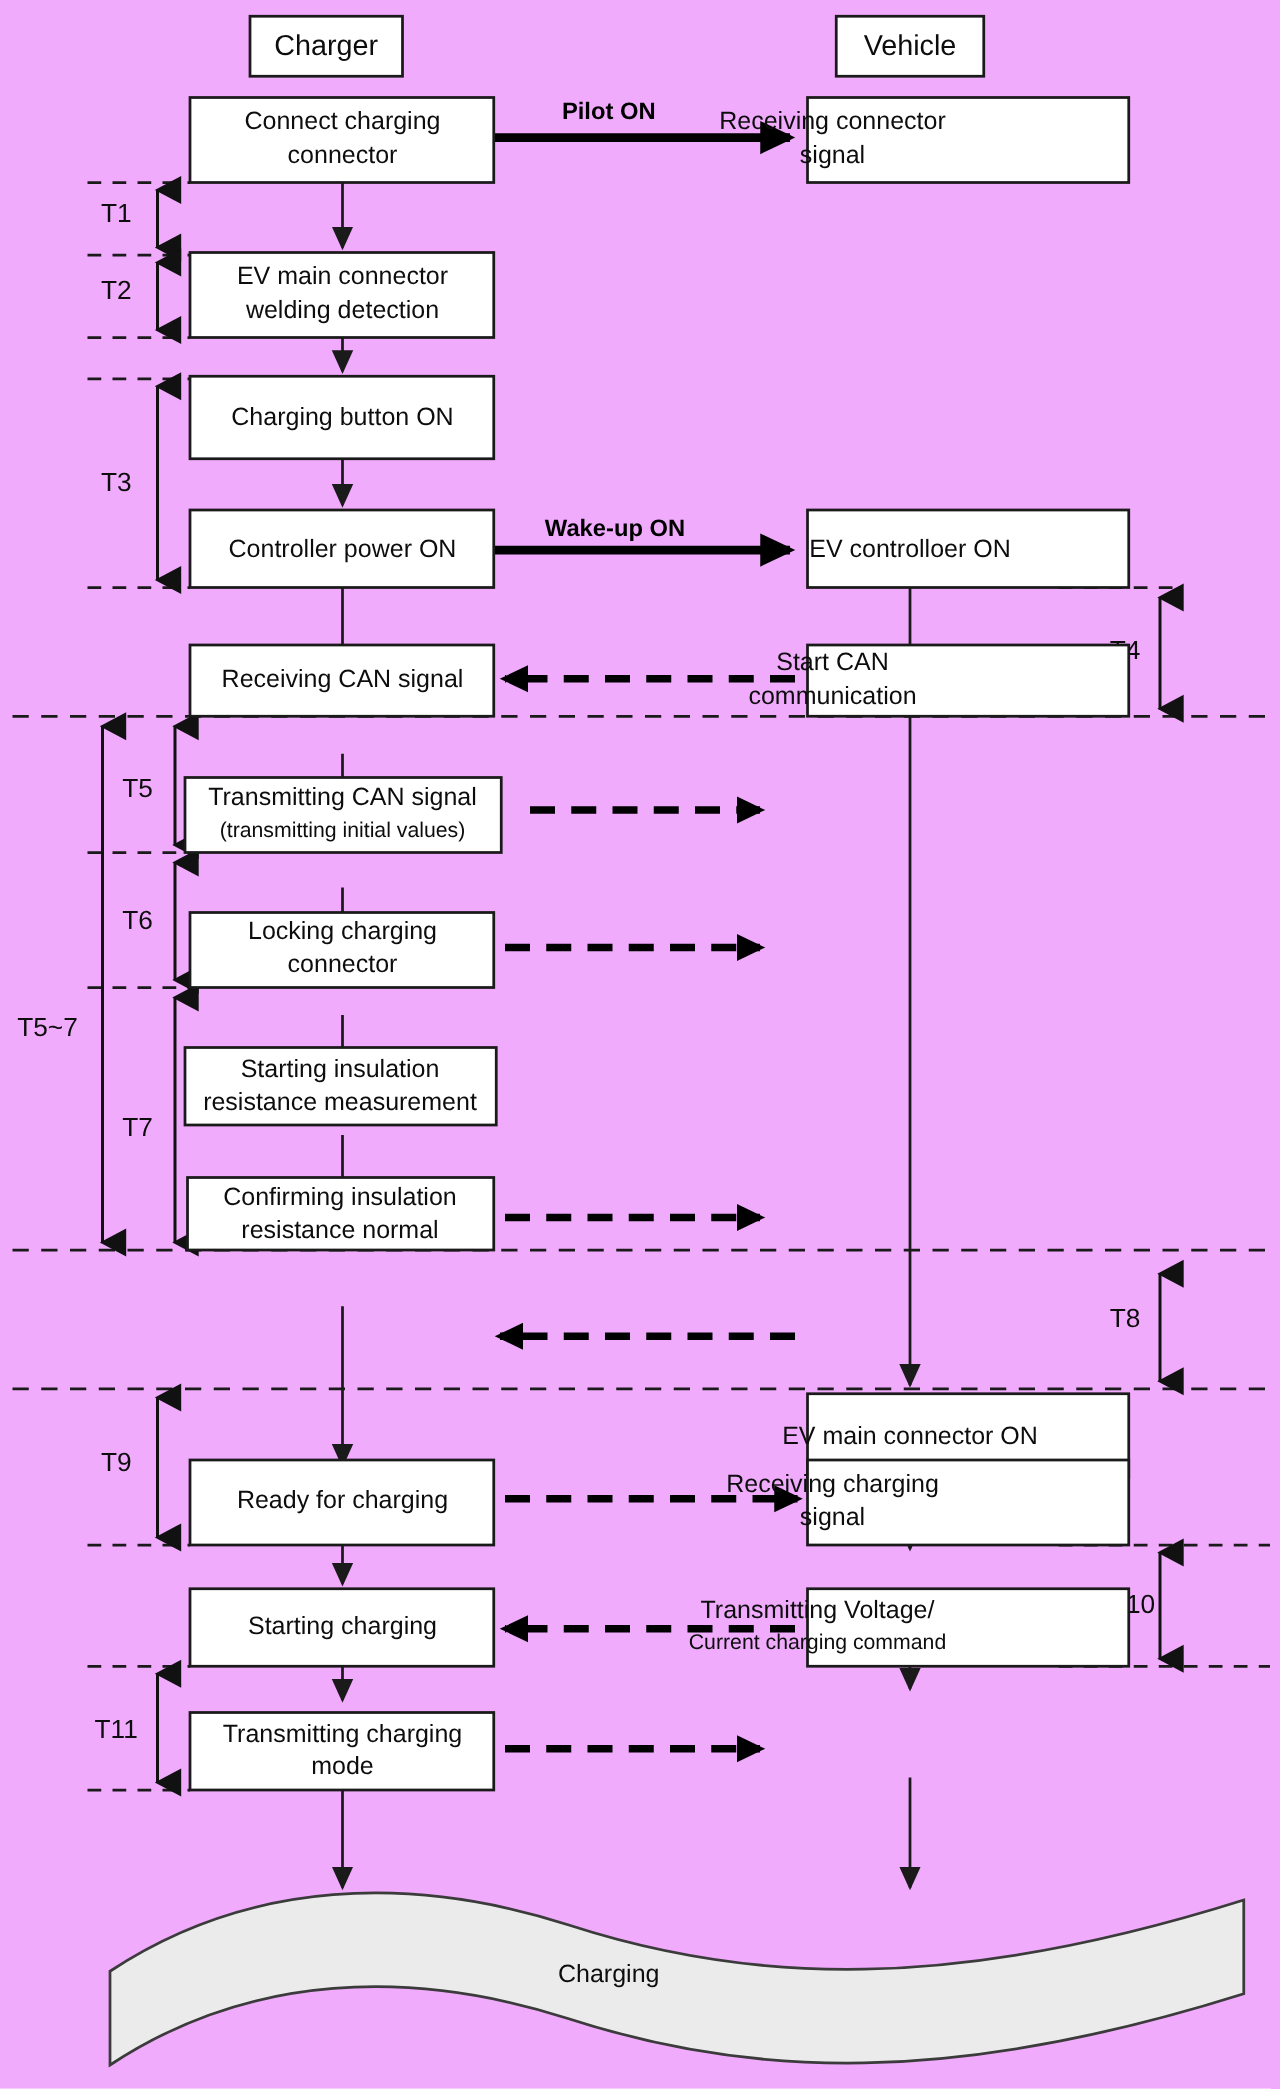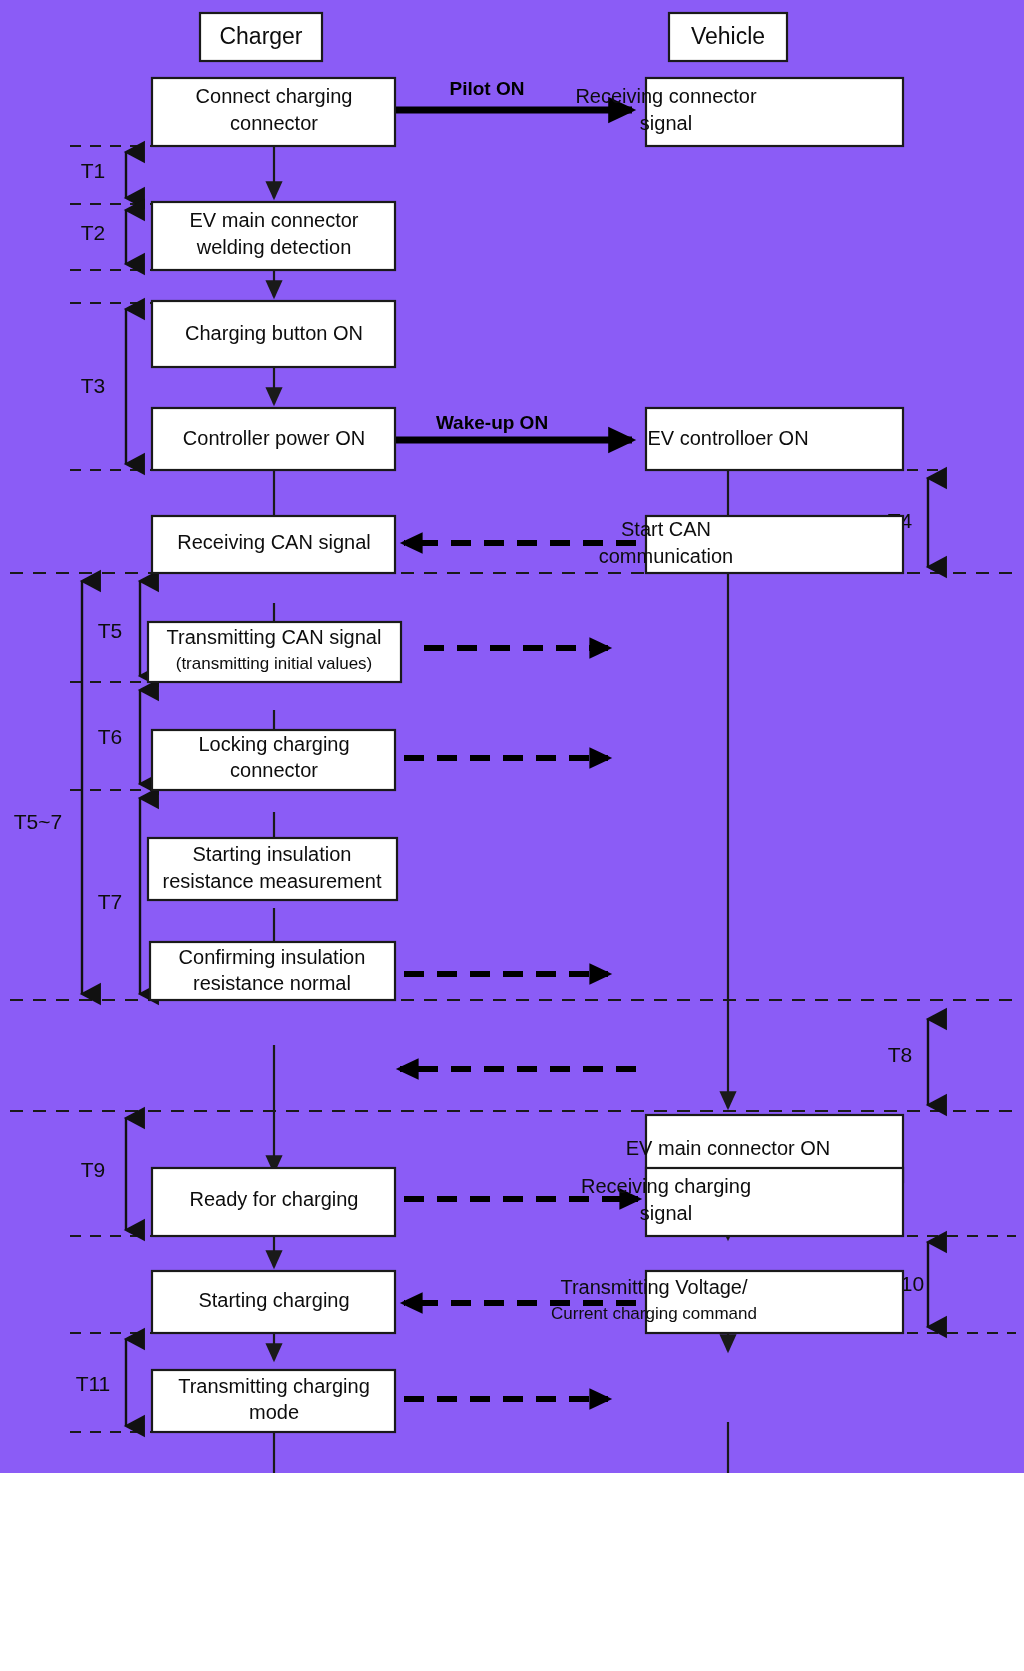--- a/index.html
+++ b/index.html
@@ -1,16 +1,16 @@
 <!DOCTYPE html>
 <html><head>
 <meta charset="utf-8">
 <style>
   html,body{margin:0;padding:0;background:#ffffff;}
-  #root{position:relative;width:1024px;height:1473px;background:#8b5cf6;
+  #root{position:relative;width:1024px;height:1671px;background:#f0abfc;
         font-family:"Liberation Sans", sans-serif;}
   svg{display:block;}
   .bx{fill:#ffffff;stroke:#1a1a1a;stroke-width:2.2;}
   .hdr{fill:#ffffff;stroke:#1a1a1a;stroke-width:2.2;}
   .txt{font-family:"Liberation Sans", sans-serif;font-size:20px;fill:#0d0d0d;
        text-anchor:middle;dominant-baseline:middle;}
   .txt-sm{font-family:"Liberation Sans", sans-serif;font-size:17px;fill:#0d0d0d;
        text-anchor:middle;dominant-baseline:middle;}
   .txt-hdr{font-family:"Liberation Sans", sans-serif;font-size:23px;fill:#0d0d0d;
        text-anchor:middle;dominant-baseline:middle;}

